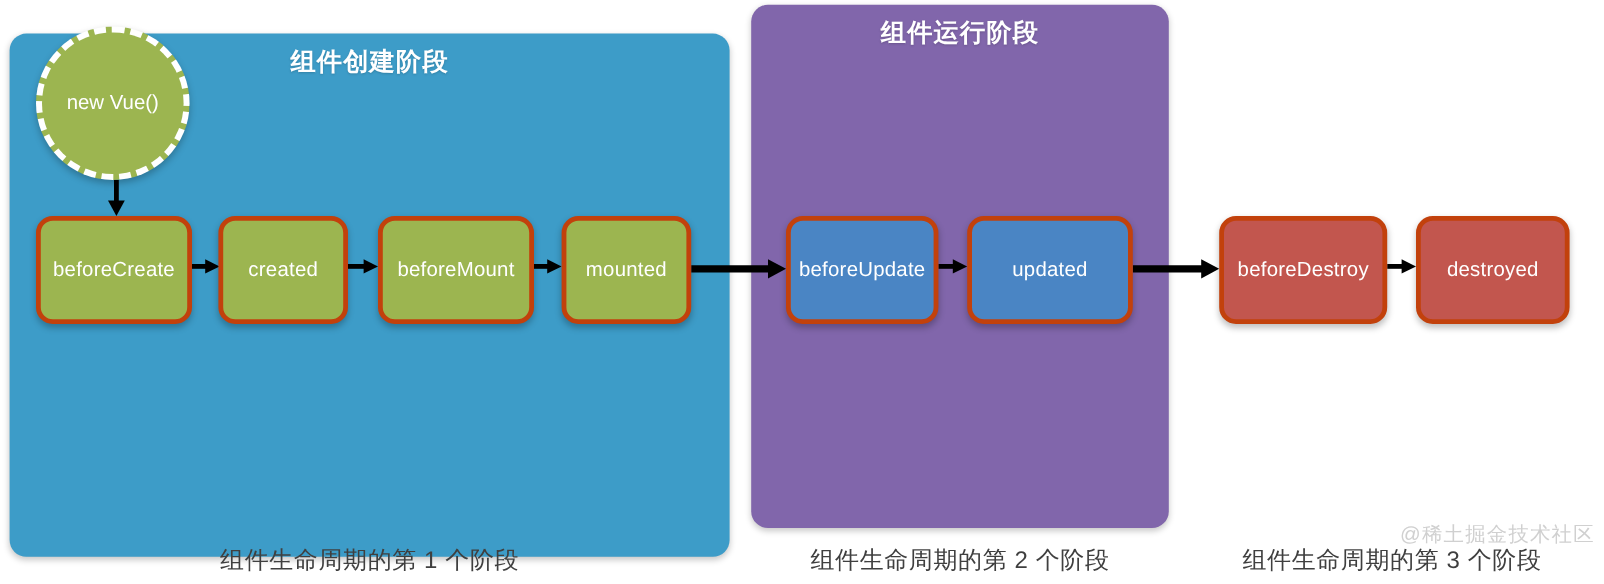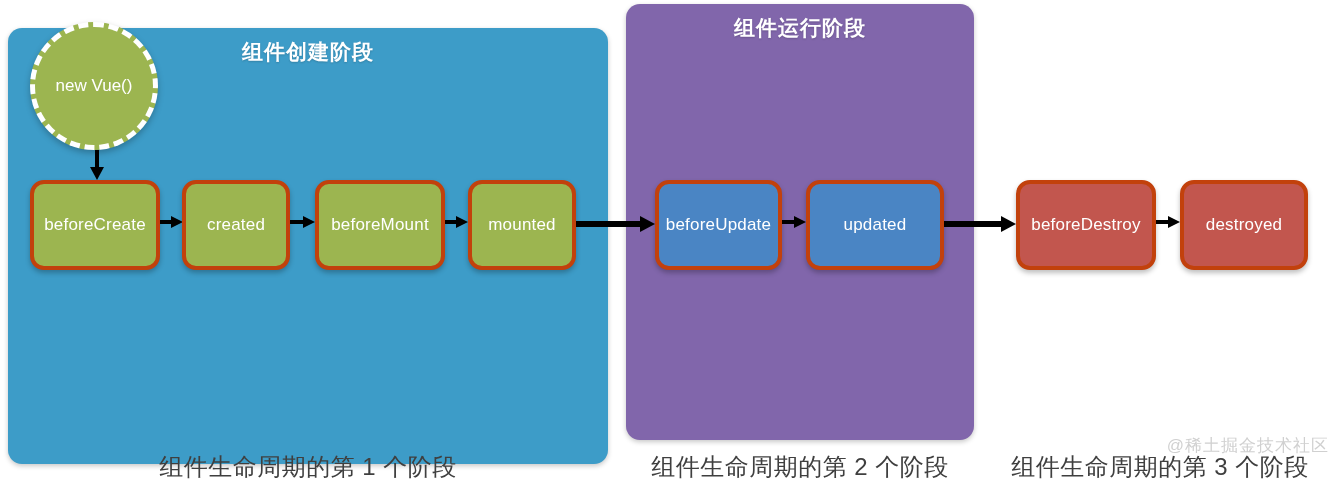--- a/index.html
+++ b/index.html
@@ -104,21 +104,21 @@
     pointer-events: none;
   }
   .arrow svg { display: block; overflow: visible; }
 
   
   .caption {
     position: absolute;
     top: 455px;
     text-align: center;
     color: #3f3f3f;
-    font-size: 24px;
+    font-size: 20px;
     line-height: 24px;
     letter-spacing: 0.5px;
   }
   #caption-1 { left: 8px;   width: 600px; }
   #caption-2 { left: 626px; width: 348px; }
   #caption-3 { left: 991px; width: 338px; }
 
   
   #watermark {
     position: absolute;

